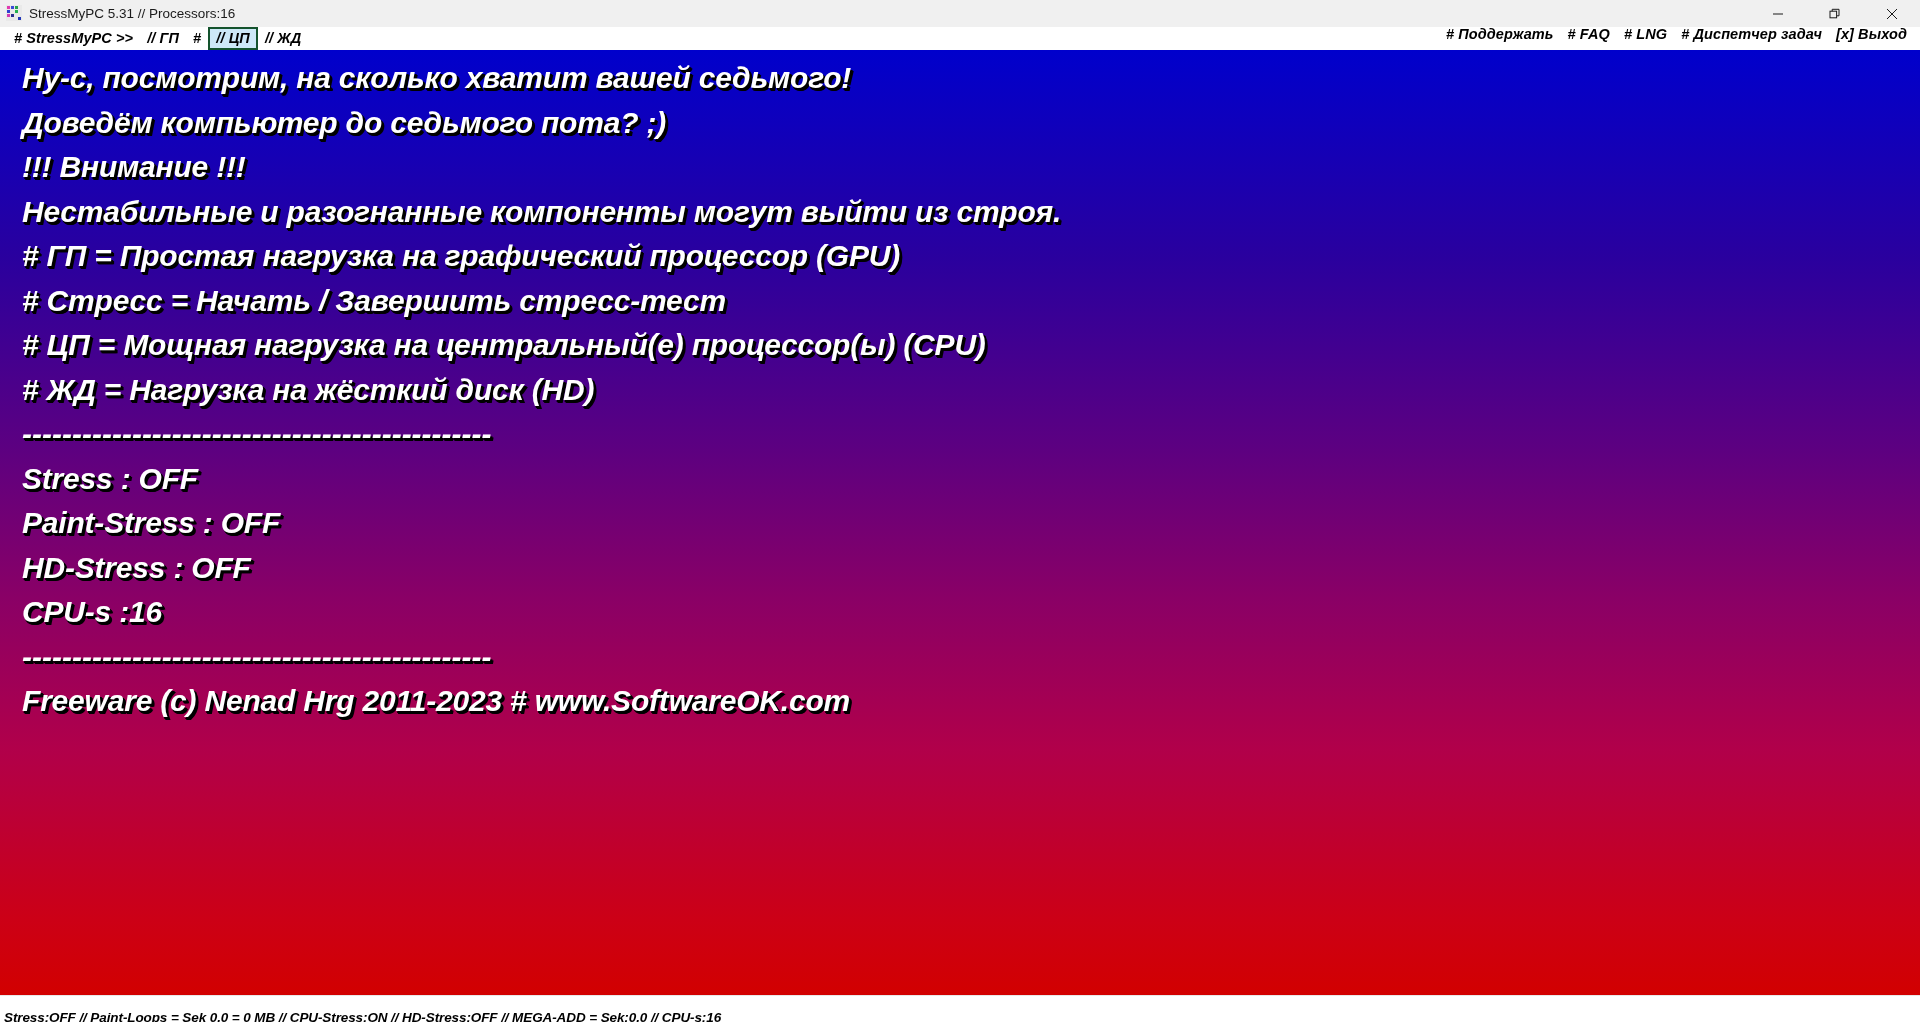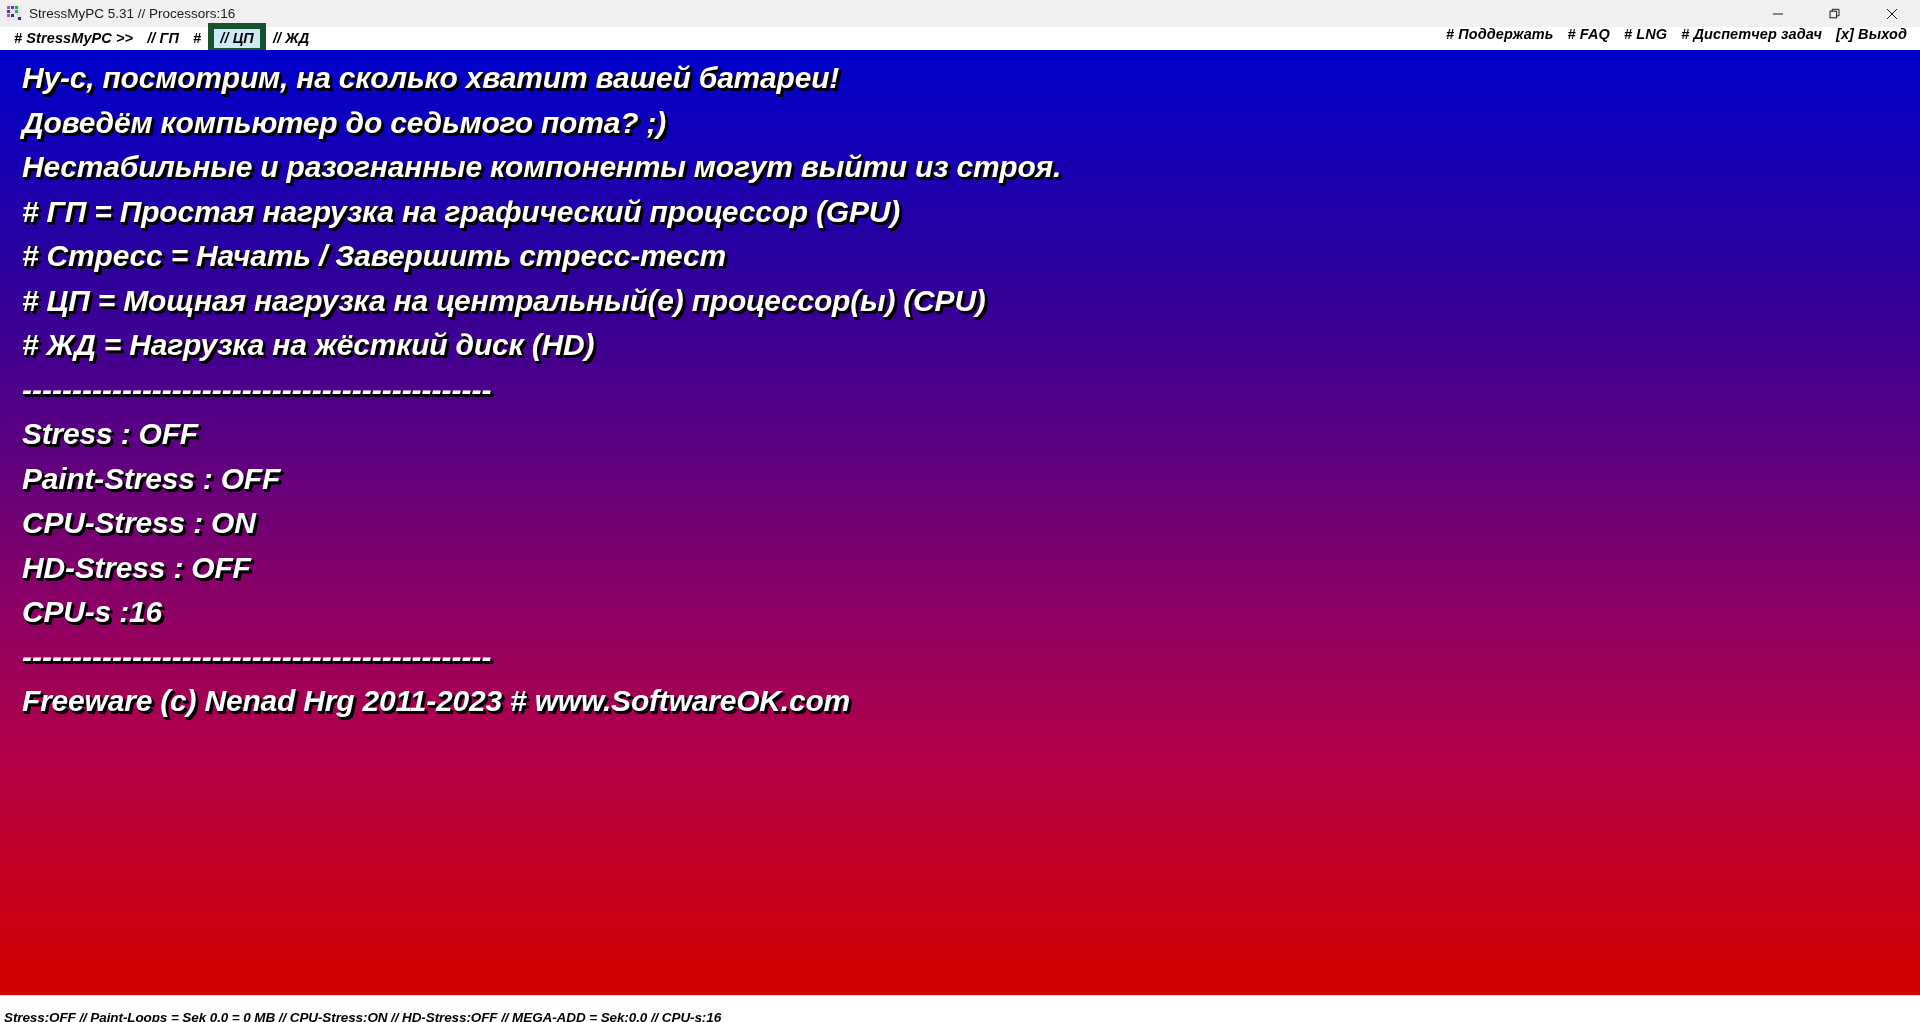--- a/index.html
+++ b/index.html
@@ -82,21 +82,21 @@
     font-size: 14.5px;
     color: #000000;
     white-space: nowrap;
     padding: 1px 7px 2px 7px;
     line-height: 18px;
     cursor: default;
     letter-spacing: 0.1px;
   }
   .menu-item.selected {
     background: #cde8f7;
-    border: 6px solid #14532d;
+    border: 2px solid #14532d;
     padding: 0px 6px 1px 6px;
   }
 
   
   .stage {
     position: relative;
     width: 1920px;
     height: 945px;
     background: linear-gradient(to bottom, #0000cc 0%, #2a009e 22%, #5c0081 42%, #8a0066 58%, #b1004a 74%, #cc0016 92%, #d20000 100%);
     overflow: hidden;
@@ -198,35 +198,35 @@
     <span class="menu-item"># Поддержать</span>
     <span class="menu-item"># FAQ</span>
     <span class="menu-item"># LNG</span>
     <span class="menu-item"># Диспетчер задач</span>
     <span class="menu-item">[x] Выход</span>
   </div>
 </div>
 
 <div class="stage">
   <div class="text-block">
-    <div class="line">Ну-с, посмотрим, на сколько хватит вашей батареи!</div>
+    <div class="line">Ну-с, посмотрим, на сколько хватит вашей седьмого!</div>
     <div class="line">Доведём компьютер до седьмого пота? ;)</div>
     <div class="line blank"></div>
+    <div class="line">!!! Внимание !!!</div>
     <div class="line">Нестабильные и разогнанные компоненты могут выйти из строя.</div>
     <div class="line blank"></div>
     <div class="line"># ГП = Простая нагрузка на графический процессор (GPU)</div>
     <div class="line"># Стресс = Начать / Завершить стресс-тест</div>
     <div class="line"># ЦП = Мощная нагрузка на центральный(е) процессор(ы) (CPU)</div>
     <div class="line"># ЖД = Нагрузка на жёсткий диск (HD)</div>
     <div class="line blank"></div>
     <div class="line blank"></div>
     <div class="line sep">-----------------------------------------------</div>
     <div class="line">Stress : OFF</div>
     <div class="line">Paint-Stress : OFF</div>
-    <div class="line">CPU-Stress : ON</div>
     <div class="line">HD-Stress : OFF</div>
     <div class="line">CPU-s :16</div>
     <div class="line sep">-----------------------------------------------</div>
     <div class="line">Freeware (c) Nenad Hrg 2011-2023 # www.SoftwareOK.com</div>
   </div>
 </div>
 
 <div class="statusbar">
   <span class="statusbar-text">Stress:OFF // Paint-Loops = Sek 0.0 = 0 MB // CPU-Stress:ON // HD-Stress:OFF // MEGA-ADD = Sek:0.0 // CPU-s:16</span>
 </div>

